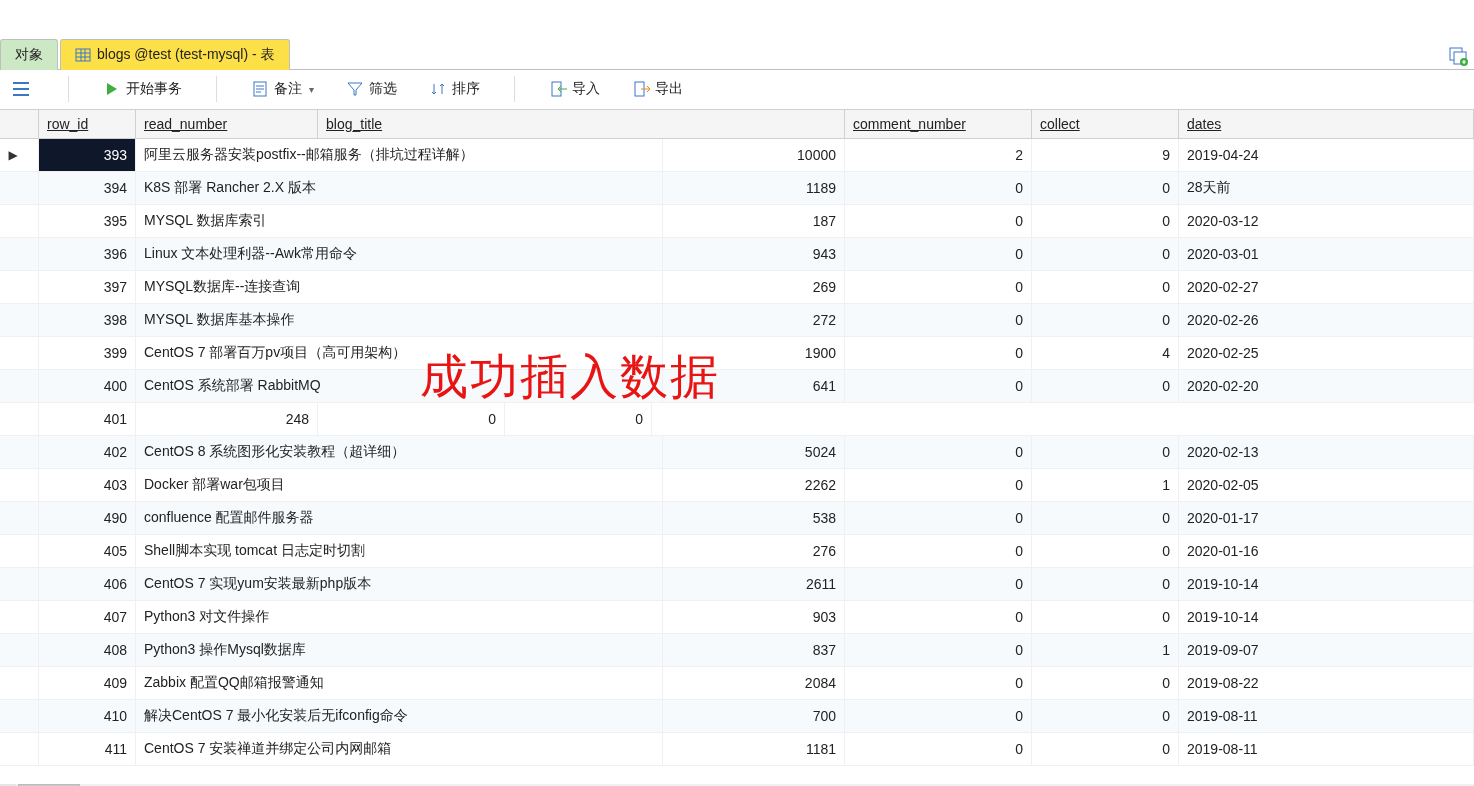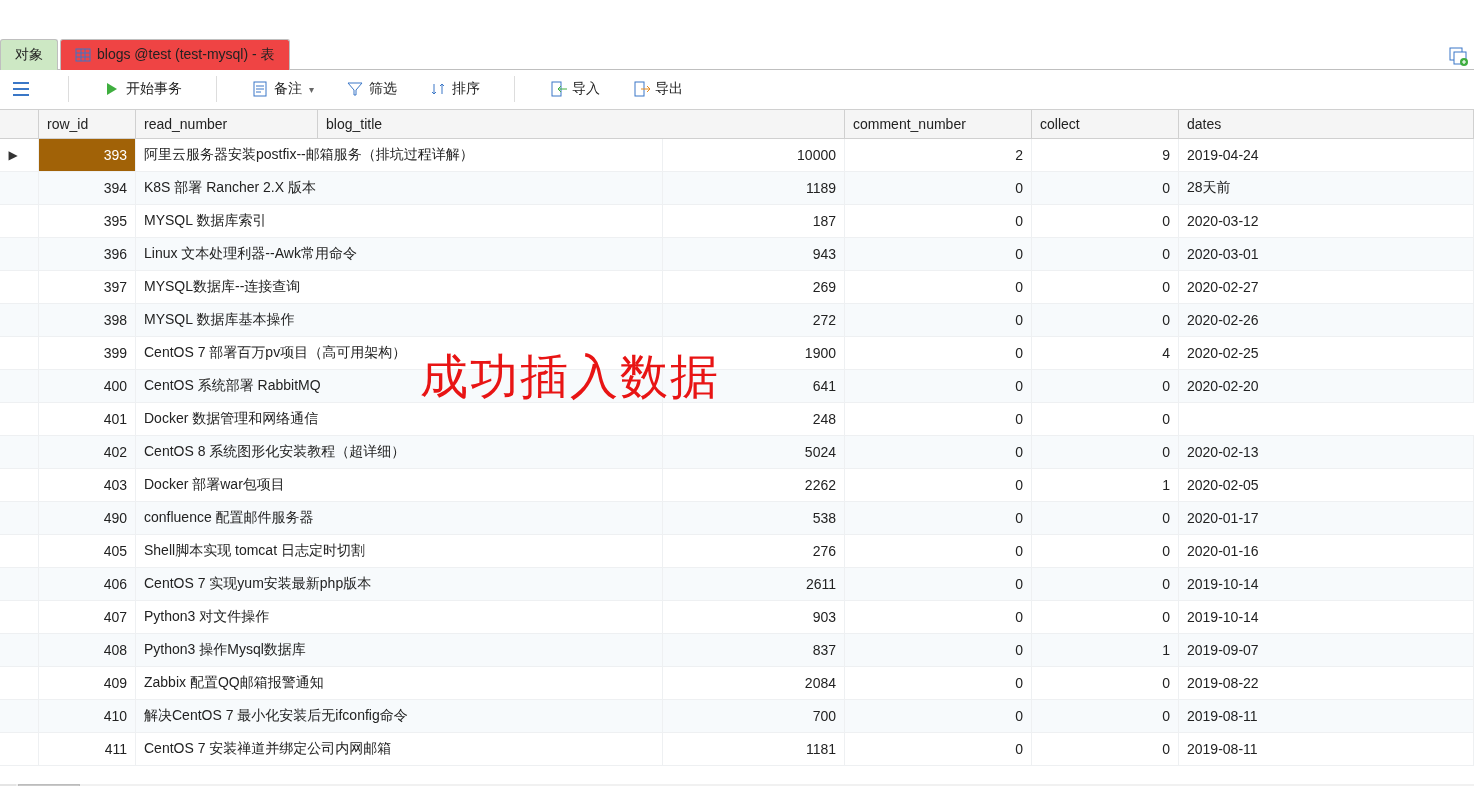--- a/index.html
+++ b/index.html
@@ -1,50 +1,50 @@
 <!DOCTYPE html>
 <html><head>
 <meta charset="utf-8">
 <style>
   html,body{margin:0;padding:0;font-family:"Microsoft YaHei",Arial,sans-serif;font-size:14px;color:#222;background:#fff;}
   .app{width:1474px;height:779px;position:relative;overflow:hidden;background:#fff;margin-top:39px;}
   
   .tabs{display:flex;align-items:flex-end;height:30px;background:#fff;}
-  .tab{display:flex;align-items:center;gap:6px;padding:4px 14px;border:1px solid #bfbfbf;border-bottom:none;height:22px;margin-right:2px;position:relative;top:1px;background:#ef4444;border-radius:3px 3px 0 0;}
+  .tab{display:flex;align-items:center;gap:6px;padding:4px 14px;border:1px solid #bfbfbf;border-bottom:none;height:22px;margin-right:2px;position:relative;top:1px;background:#fde047;border-radius:3px 3px 0 0;}
   .tab.active{background:#cde8c4;}
   .tab .ico{width:16px;height:16px;}
   .tabs-underline{height:1px;background:#bfbfbf;}
   .tabs-right{margin-left:auto;padding:2px 6px 0 0;}
   .new-tab-icon{width:20px;height:20px;}
   
   .toolbar{display:flex;align-items:center;padding:6px 10px;gap:20px;border-bottom:1px solid #fff;}
   .menu-icon{width:22px;height:22px;margin-right:8px;}
   .sep{width:1px;height:26px;background:#ddd;margin:0 8px;}
   .tbtn{display:flex;align-items:center;gap:5px;padding:3px 6px;border-radius:3px;cursor:pointer;}
   .tbtn .ico{width:18px;height:18px;}
   .drop{font-size:10px;color:#666;margin-left:2px;}
   
   .grid{position:relative;border-top:1px solid #d0d0d0;}
-  .cols{display:flex;border-bottom:1px solid #d0d0d0;background:#f5f5f5;}
+  .cols{display:flex;border-bottom:1px solid #d0d0d0;background:#f5f5f5;text-decoration:underline;}
   .c-gutter{width:22px;}
   .c-rowid{width:80px;}
   .c-title{width:510px;}
   .c-read{width:165px;}
   .c-comment{width:170px;}
   .c-collect{width:130px;}
   .c-dates{flex:1;}
   .ch{border-right:1px solid #d0d0d0;padding:6px 8px;text-align:left;font-weight:400;}
   .c-rowid.ch{text-align:left;}
   .rows{}
   .row{display:flex;height:32px;align-items:center;border-bottom:1px solid #eef0f2;}
   .row:nth-child(even){background:#f7fafc;}
   .cell{padding:0 8px;border-right:1px solid #eef0f2;height:100%;display:flex;align-items:center;}
   .c-rowid.cell{justify-content:flex-end;}
   .c-read.cell,.c-comment.cell,.c-collect.cell{justify-content:flex-end;}
-  .row.sel .c-rowid{background:#a16207;color:#fff;}
+  .row.sel .c-rowid{background:#0f172a;color:#fff;}
   .row-indicator{width:10px;text-align:center;color:#333;font-size:12px;}
   
   .overlay{position:absolute;left:420px;top:235px;font-size:48px;color:#e81414;font-weight:400;pointer-events:none;letter-spacing:2px;}
   
   .hscroll{position:absolute;left:0;right:0;bottom:18px;height:16px;background:#f1f1f1;display:flex;align-items:center;}
   .hscroll .arrow{width:16px;height:16px;background:#e5e5e5;display:flex;align-items:center;justify-content:center;color:#777;font-size:10px;}
   .hscroll .thumb{margin-left:2px;width:60px;height:14px;background:#c9c9c9;border:1px solid #bcbcbc;}
   .watermark{position:absolute;right:10px;bottom:0;font-size:16px;color:#c2410c;}
 </style>
 </head>
@@ -225,21 +225,20 @@
           <div class="cell c-read">641</div>
           <div class="cell c-comment">0</div>
           <div class="cell c-collect">0</div>
           <div class="cell c-dates">2020-02-20</div>
         </div>
         <div class="row">
           <div class="cell c-gutter">
             <span class="row-indicator"></span>
           </div>
           <div class="cell c-rowid">401</div>
-          <div class="cell c-title">Docker 数据管理和网络通信</div>
           <div class="cell c-read">248</div>
           <div class="cell c-comment">0</div>
           <div class="cell c-collect">0</div>
         </div>
         <div class="row">
           <div class="cell c-gutter">
             <span class="row-indicator"></span>
           </div>
           <div class="cell c-rowid">402</div>
           <div class="cell c-title">CentOS 8 系统图形化安装教程（超详细）</div>

